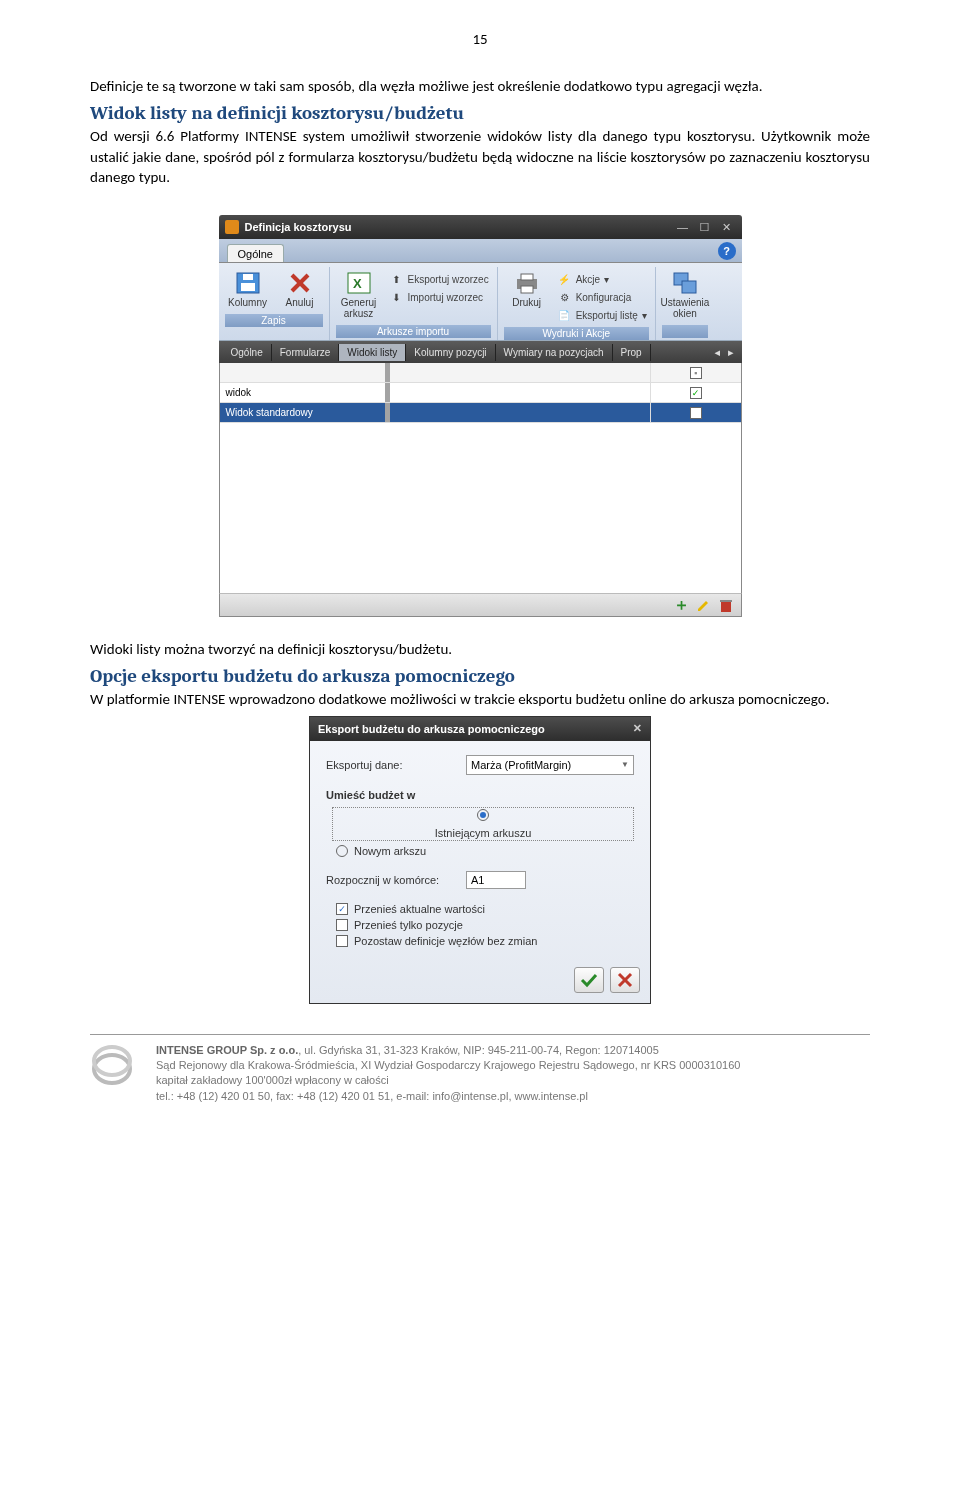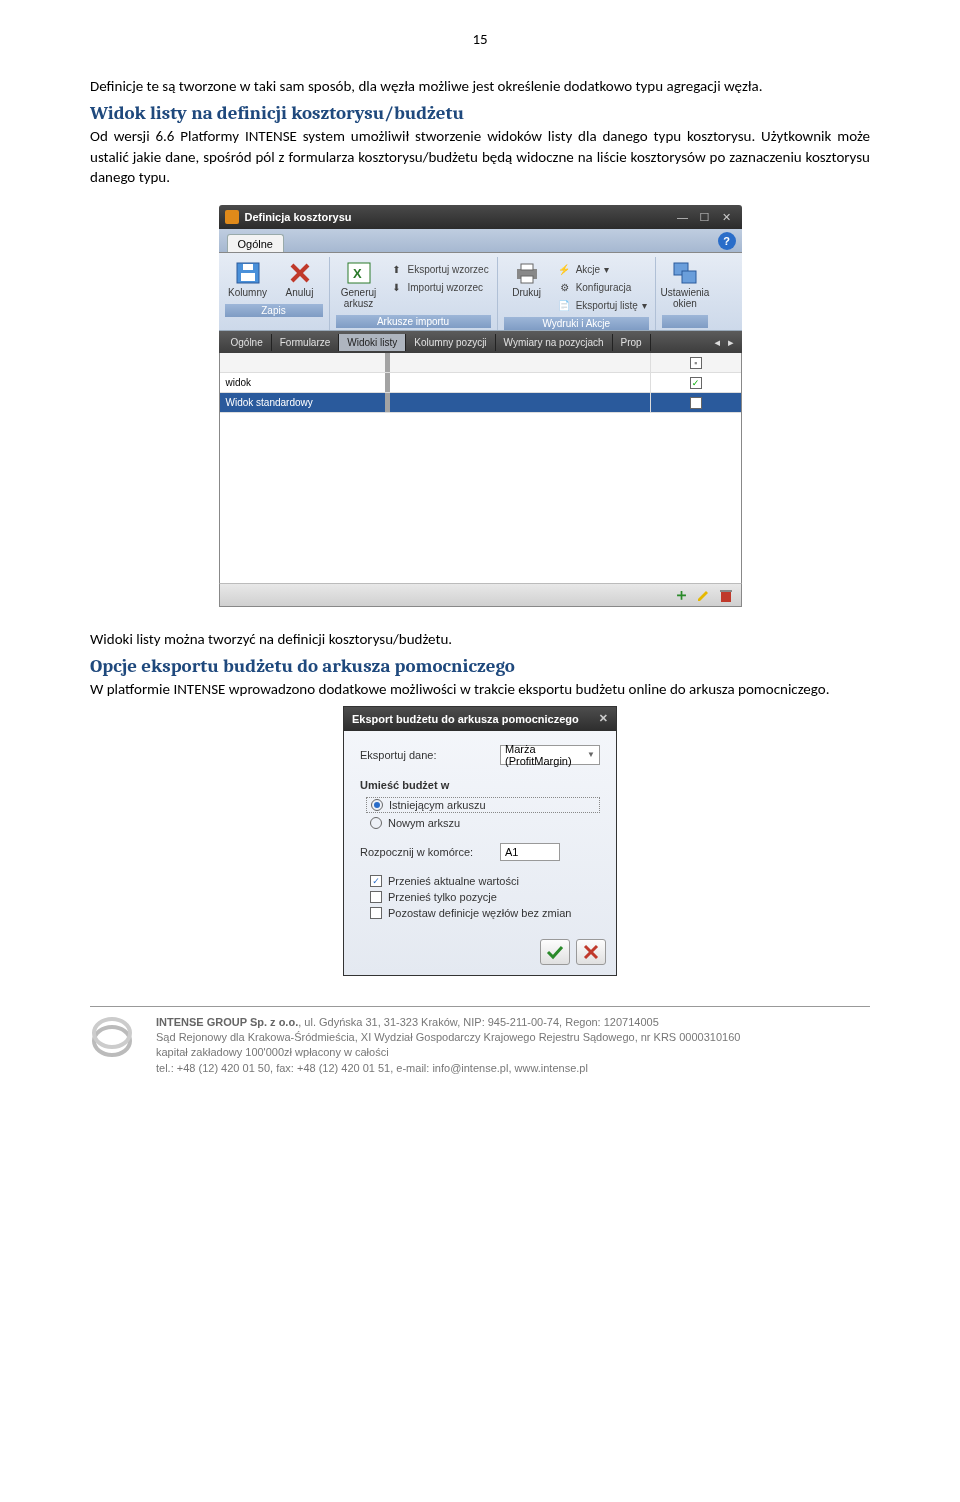--- a/index.html
+++ b/index.html
@@ -2,21 +2,21 @@
 <html><head>
 <meta charset="utf-8">
 <style>
   * { box-sizing: border-box; margin: 0; padding: 0; }
   body { font-family: Calibri, Arial, sans-serif; background: #fff; width: 960px; margin: 0 auto; padding: 30px 90px 20px 90px; color: #000; }
   .page-num { text-align: center; font-size: 15px; font-family: Calibri, sans-serif; margin-bottom: 28px; }
   .body-p { font-size: 15px; line-height: 1.35; text-align: justify; margin-bottom: 6px; }
   .heading-blue { font-family: Cambria, Georgia, serif; color: #1f497d; font-size: 19px; margin-top: 6px; margin-bottom: 2px; }
 
   
-  .win1 { width: 523px; margin: 18px auto 22px auto; font-family: Tahoma, Arial, sans-serif; font-size: 11px; }
+  .win1 { width: 523px; margin: 28px auto 22px auto; font-family: Tahoma, Arial, sans-serif; font-size: 11px; }
   .win1-titlebar { background: linear-gradient(#4a4a4a,#2b2b2b); color: #fff; height: 24px; display: flex; align-items: center; padding: 0 6px; border-top-left-radius: 3px; border-top-right-radius: 3px; }
   .win1-title-icon { width: 14px; height: 14px; background: #e08a1a; border-radius: 2px; margin-right: 6px; }
   .win1-title { flex: 1; font-weight: bold; }
   .win1-winbtn { width: 18px; text-align: center; color: #ccc; margin-left: 4px; cursor: pointer; }
   .win1-tabstrip { background: linear-gradient(#bfcde0,#a6b8d1); height: 24px; display: flex; align-items: flex-end; padding-left: 8px; border-bottom: 1px solid #888; }
   .win1-tab { background: #f3f3f3; border: 1px solid #9aa; border-bottom: none; padding: 3px 10px 2px 10px; border-top-left-radius: 3px; border-top-right-radius: 3px; font-size: 11px; margin-right: 4px; }
   .win1-help { margin-left: auto; margin-right: 6px; margin-bottom: 2px; width: 18px; height: 18px; background: #2a6dc9; color: #fff; border-radius: 50%; display: flex; align-items: center; justify-content: center; font-weight: bold; font-size: 11px; }
   .win1-ribbon { background: linear-gradient(#e6ecf5,#cdd9ea); display: flex; padding: 4px 0 0 0; border-bottom: 1px solid #9ab; }
   .rib-group { border-right: 1px solid #b0c0d6; padding: 2px 6px 0 6px; display: flex; flex-direction: column; align-items: center; }
   .rib-group-inner { display: flex; align-items: flex-start; gap: 6px; }
@@ -40,33 +40,33 @@
   .win1-row .cell1 { width: 170px; border-right: 5px solid #a3a3a3; padding: 0 6px; display: flex; align-items: center; }
   .win1-row .cell2 { flex: 1; border-right: 1px solid #ddd; }
   .win1-row .cell3 { width: 90px; display: flex; align-items: center; justify-content: center; }
   .win1-row.selected { background: #2a5a9c; color: #fff; }
   .chkbox { width: 12px; height: 12px; border: 1px solid #666; background: #fff; display: inline-flex; align-items: center; justify-content: center; font-size: 9px; color: #0a0; }
   .win1-body { background: #fff; height: 230px; border-left: 1px solid #888; border-right: 1px solid #888; }
   .win1-footer { background: linear-gradient(#e8e8e8,#d0d0d0); height: 24px; border: 1px solid #888; border-top: 1px solid #bbb; display: flex; align-items: center; justify-content: flex-end; padding-right: 6px; gap: 4px; }
   .ft-icon { width: 18px; height: 18px; display: inline-flex; align-items: center; justify-content: center; border-radius: 3px; }
 
   
-  .win2 { width: 274px; margin: 2px auto 30px auto; font-family: Tahoma, Arial, sans-serif; font-size: 11px; border: 1px solid #333; background: linear-gradient(#f5f7fb,#e4e9f1); }
+  .win2 { width: 342px; margin: 2px auto 30px auto; font-family: Tahoma, Arial, sans-serif; font-size: 11px; border: 1px solid #333; background: linear-gradient(#f5f7fb,#e4e9f1); }
   .win2-title { background: linear-gradient(#4d4d4d,#2d2d2d); color: #fff; font-weight: bold; height: 24px; display: flex; align-items: center; padding: 0 8px; }
   .win2-close { margin-left: auto; color: #ccc; cursor: pointer; }
   .win2-body { padding: 14px 16px 10px 16px; }
   .form-row { display: flex; align-items: center; margin-bottom: 14px; gap: 10px; }
   .form-label { width: 130px; font-size: 11px; color: #333; }
   .dropdown { flex: 1; height: 20px; border: 1px solid #999; background: #fff; display: flex; align-items: center; padding: 0 4px; font-size: 11px; justify-content: space-between; }
   .dd-arrow { color: #666; font-size: 8px; }
   .group-label { font-weight: bold; font-size: 11px; margin-bottom: 6px; color: #333; }
   .radio-row, .check-row { display: flex; align-items: center; gap: 6px; margin: 4px 0 4px 10px; font-size: 11px; color: #333; }
   .radio { width: 12px; height: 12px; border: 1px solid #666; border-radius: 50%; display: inline-flex; align-items: center; justify-content: center; }
   .radio-dot { width: 6px; height: 6px; background: #2a6dc9; border-radius: 50%; }
-  .radio-row.sel { border: 1px dotted #888; padding: 1px 4px; margin-left: 6px; }
+  .radio-row.sel { border: 1px dotted #888; padding: 1px 4px; margin-left: 6px; flex-direction: column; }
   .txt-in { width: 60px; height: 18px; border: 1px solid #999; background: #fff; padding: 0 4px; font-size: 11px; }
   .win2-btns { display: flex; justify-content: flex-end; gap: 6px; padding: 6px 10px 10px 0; }
   .btn-ok, .btn-cancel { width: 30px; height: 26px; border: 1px solid #999; background: linear-gradient(#fdfdfd,#e0e0e0); display: flex; align-items: center; justify-content: center; border-radius: 3px; }
 
   
   .page-footer { border-top: 1px solid #999; margin-top: 30px; padding-top: 8px; display: flex; gap: 22px; }
   .footer-logo { width: 44px; height: 44px; }
   .footer-text { font-size: 11px; color: #777; line-height: 1.4; font-family: Arial, sans-serif; }
   .footer-text .bold { font-weight: bold; color: #666; }
 </style>

